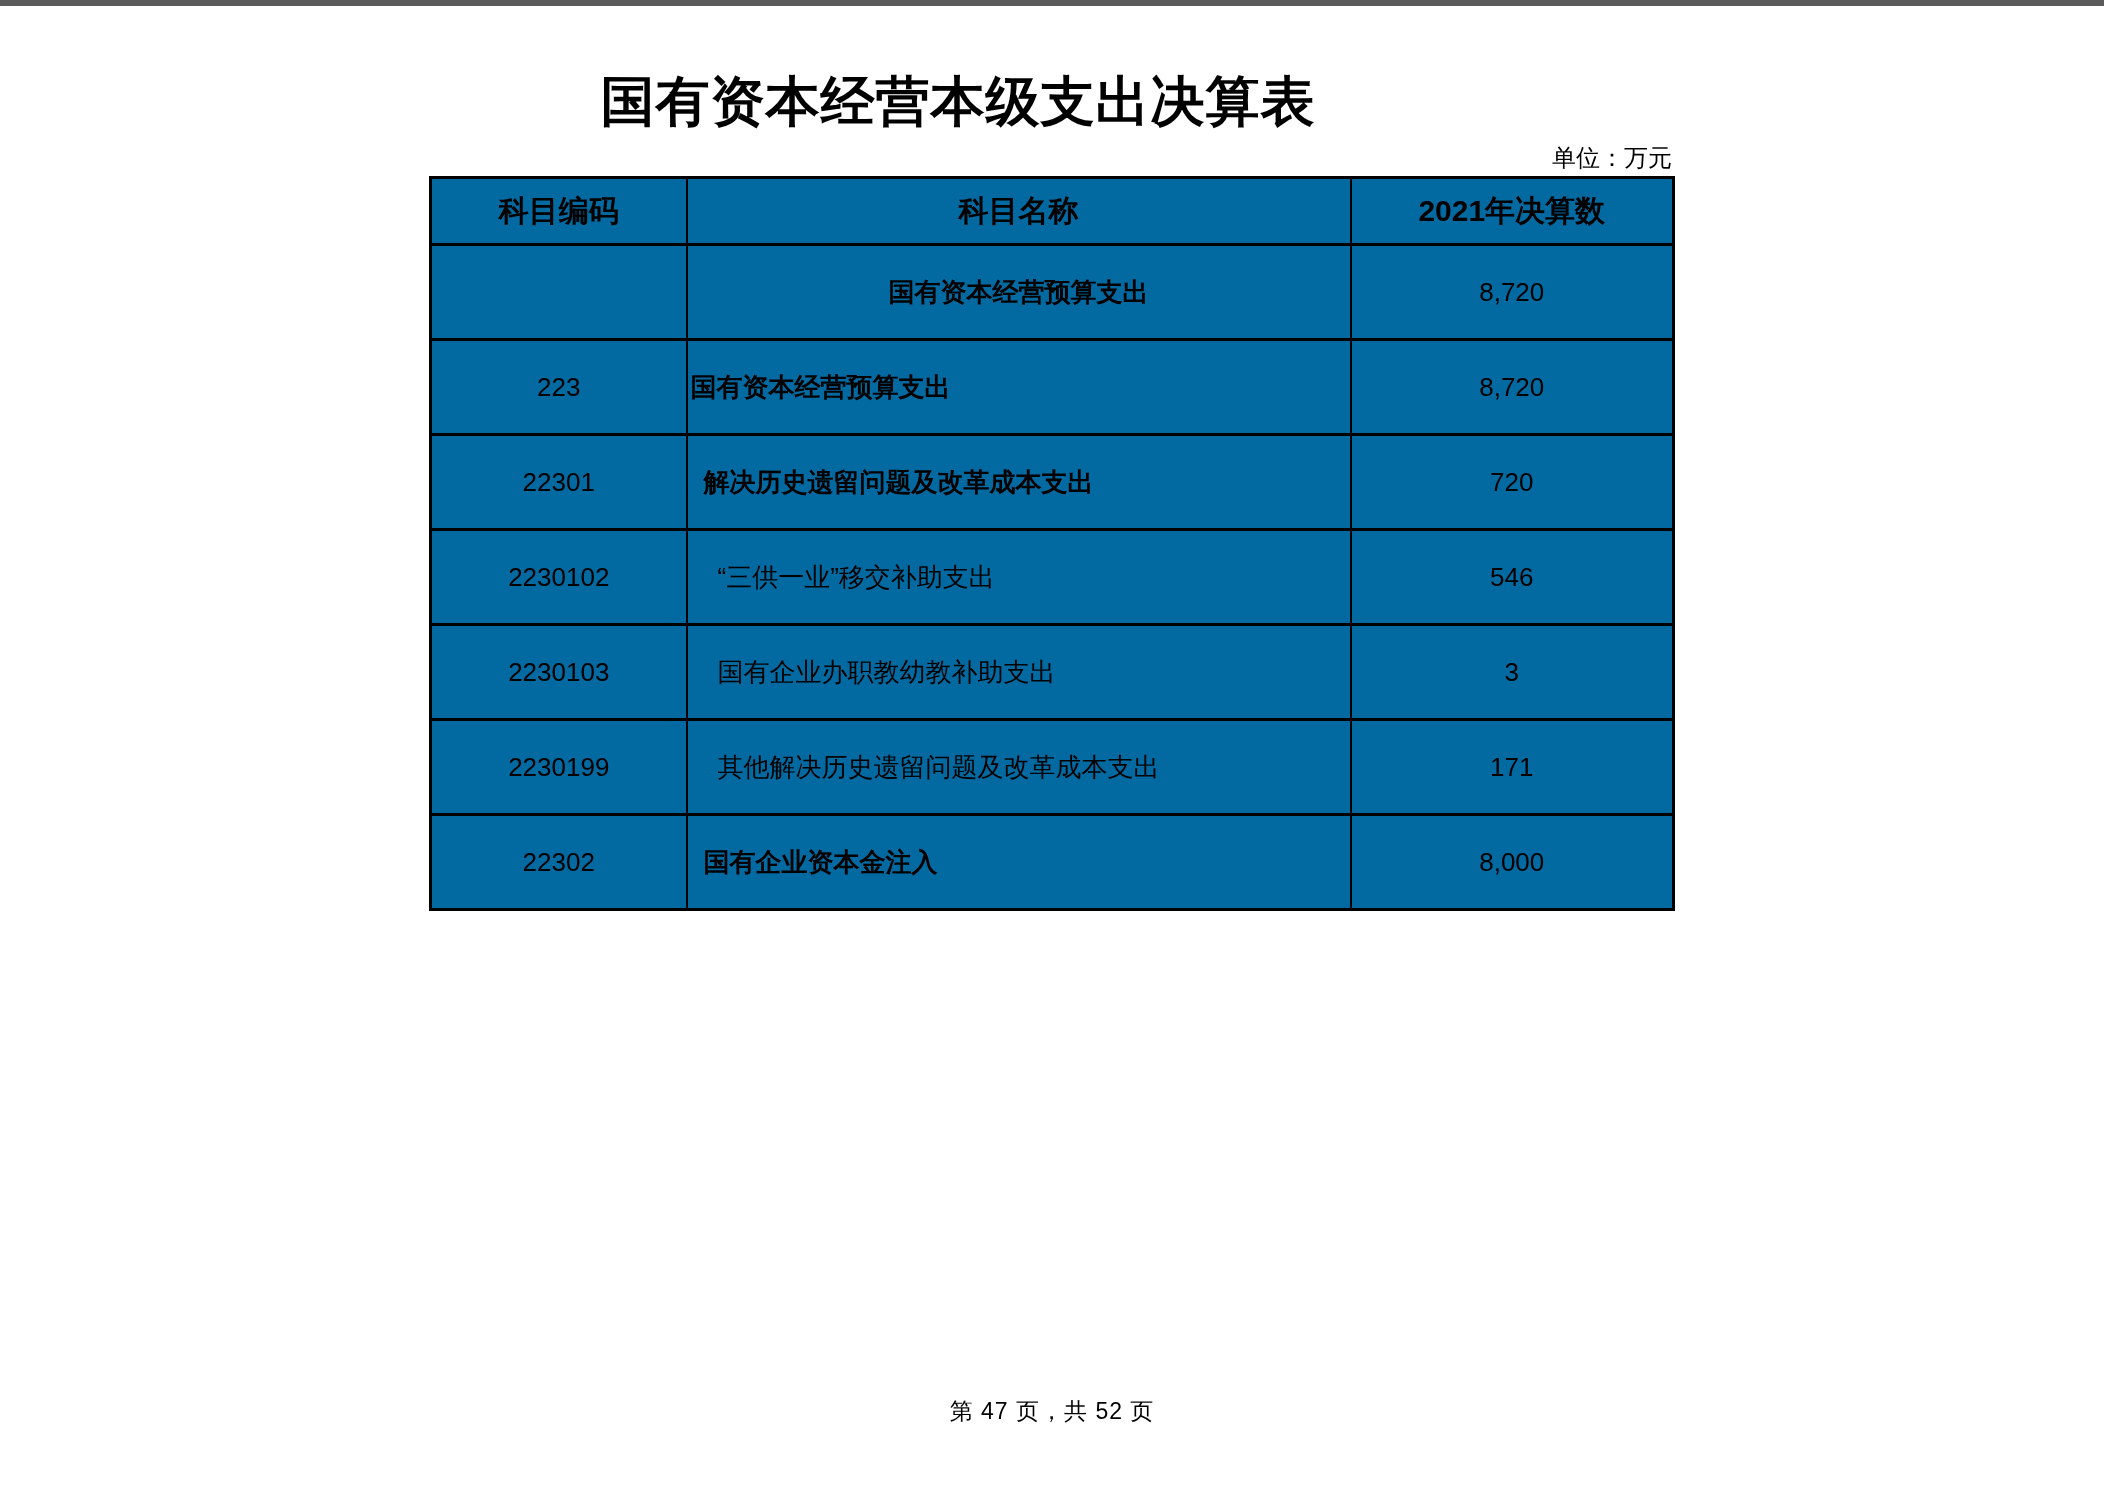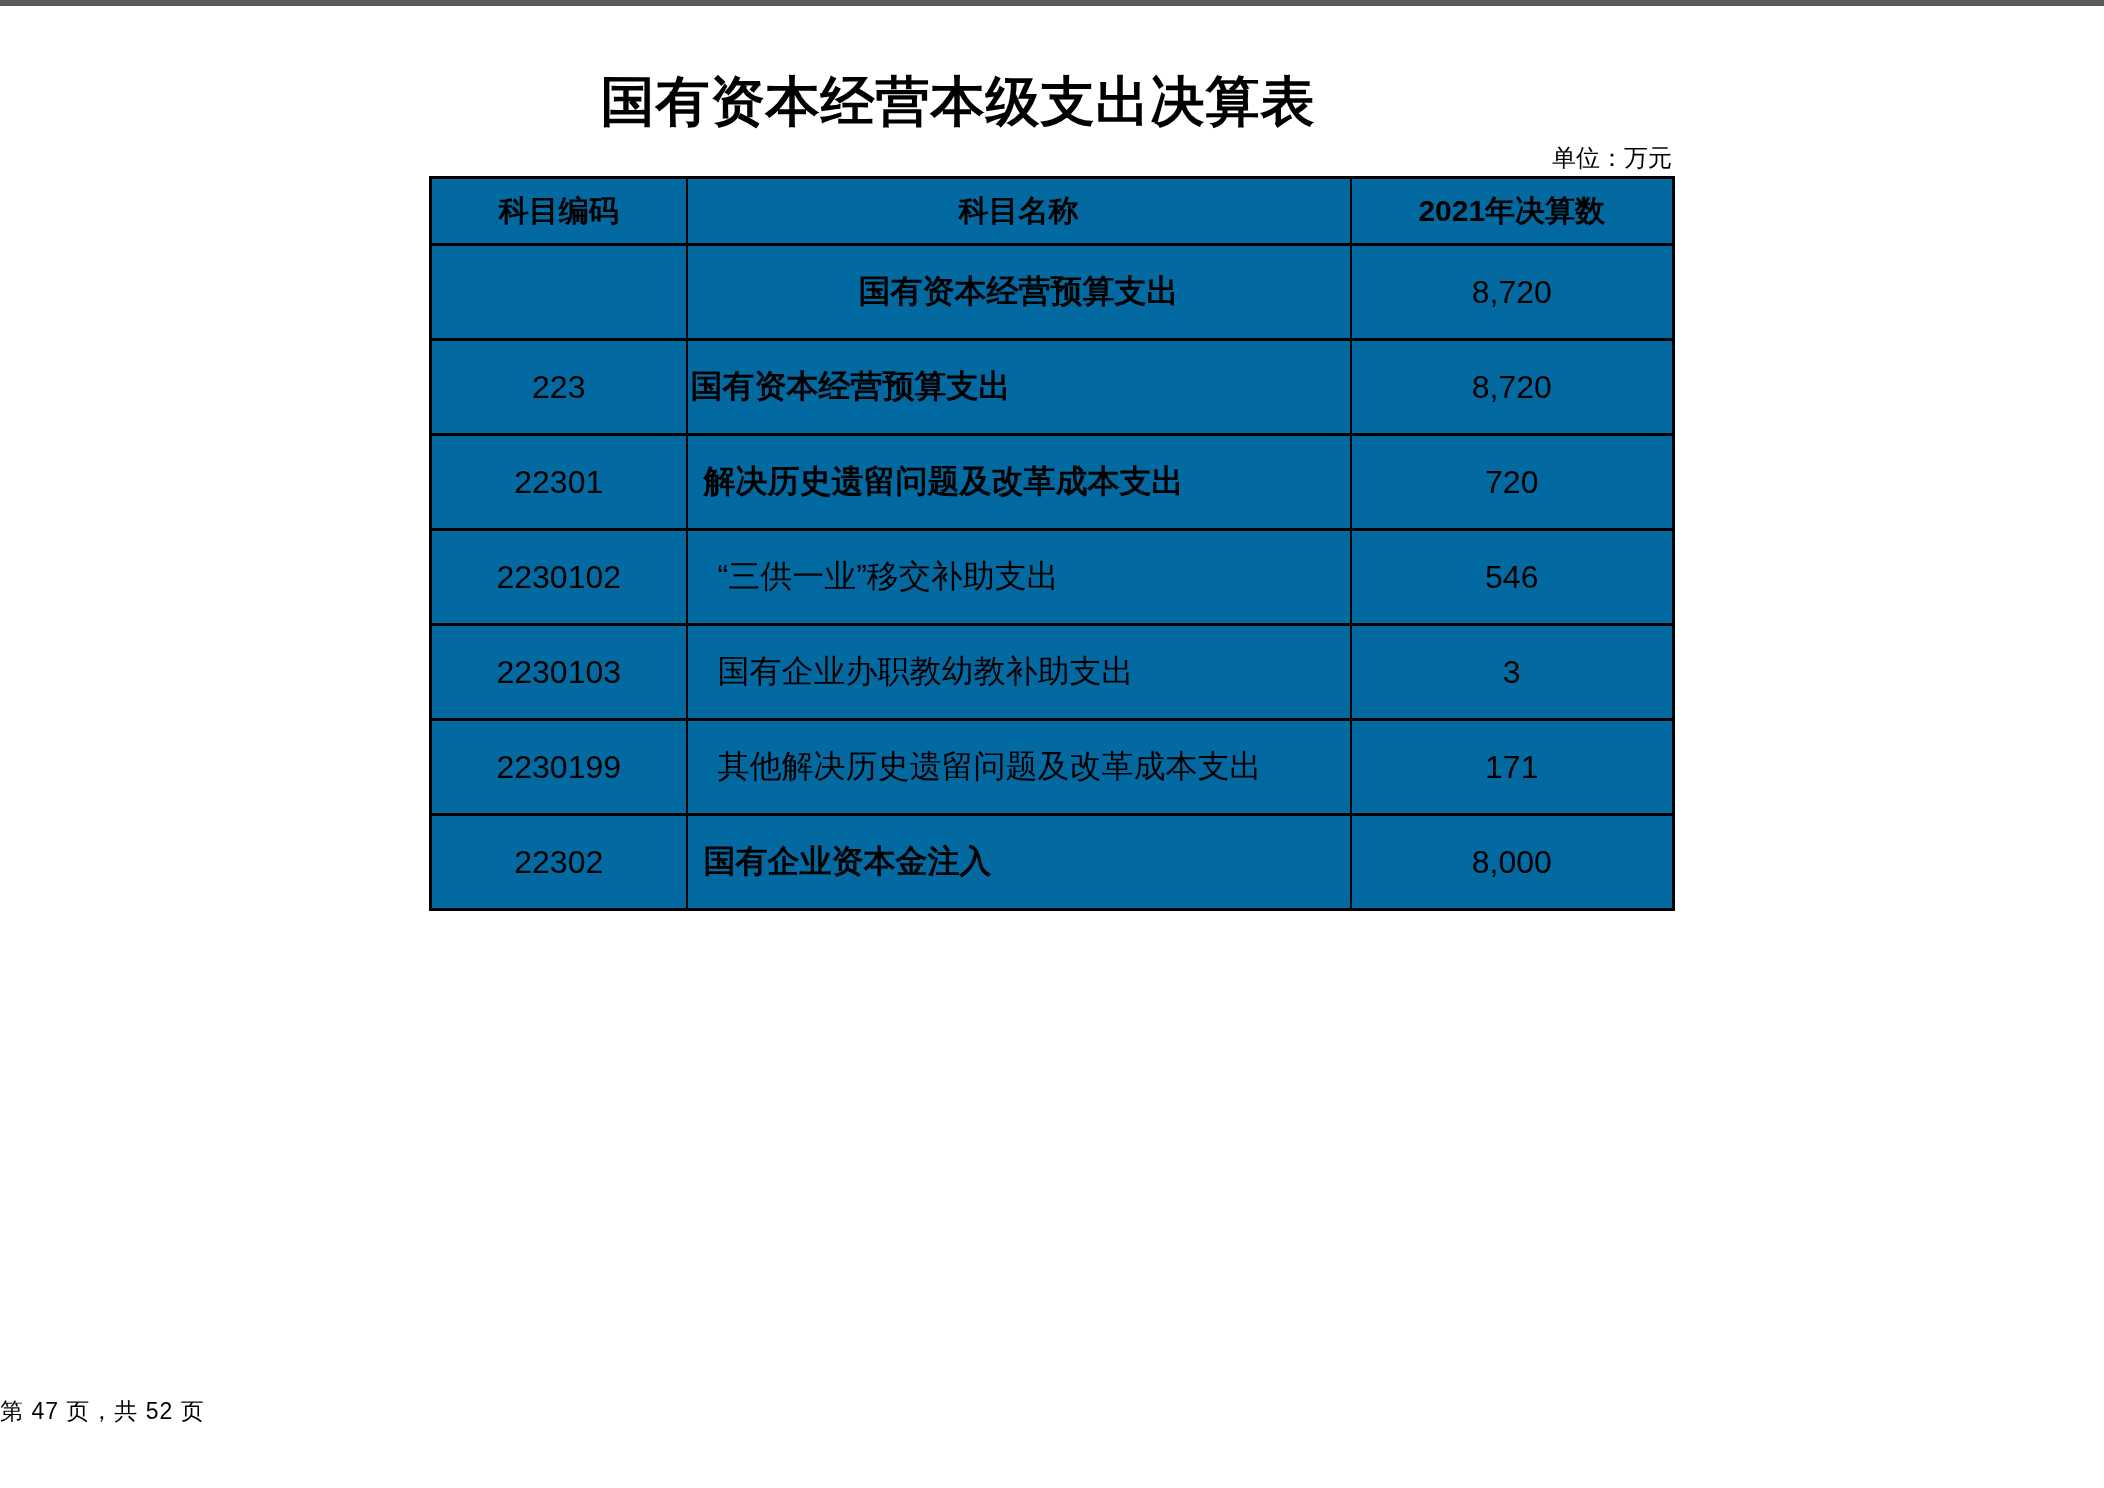--- a/index.html
+++ b/index.html
@@ -58,36 +58,37 @@
   }
   th.h {
     height: 64px;
     font-size: 30px;
     font-weight: 700;
     text-align: center;
     vertical-align: middle;
   }
   td {
     height: 92px;
-    font-size: 32px;
+    font-size: 26px;
     font-weight: 400;
     vertical-align: middle;
   }
   td.code { text-align: center; padding-left: 3px; }
   td.name { text-align: left; }
   td.name.ind0 { padding-left: 3px; }
   td.name.ind1 { padding-left: 16px; }
   td.name.ind2 { padding-left: 30px; }
   td.name.center { text-align: center; padding-left: 0; }
   td.val  { text-align: center; }
   .b { font-weight: 700; }
   .page-footer {
     position: absolute;
     left: 0; top: 1396px;
     width: 2104px;
+    text-align: center;
     font-size: 23px;
     letter-spacing: 1px;
   }
 </style>
 </head>
 <body>
 
 <div class="top-bar"></div>
 
 <div class="page-title">国有资本经营本级支出决算表</div>

